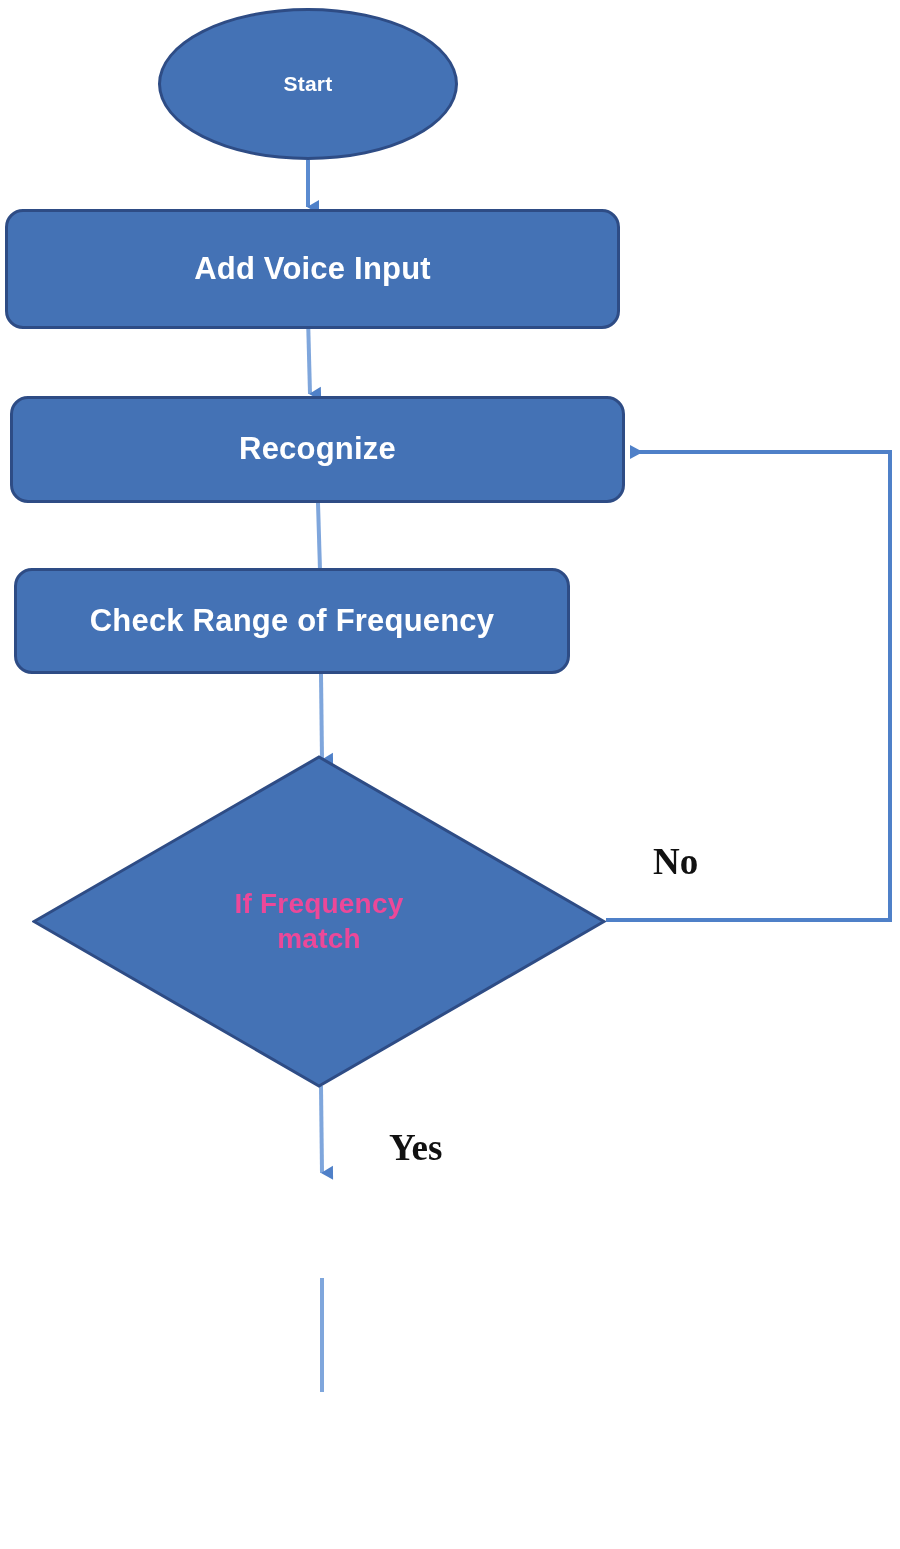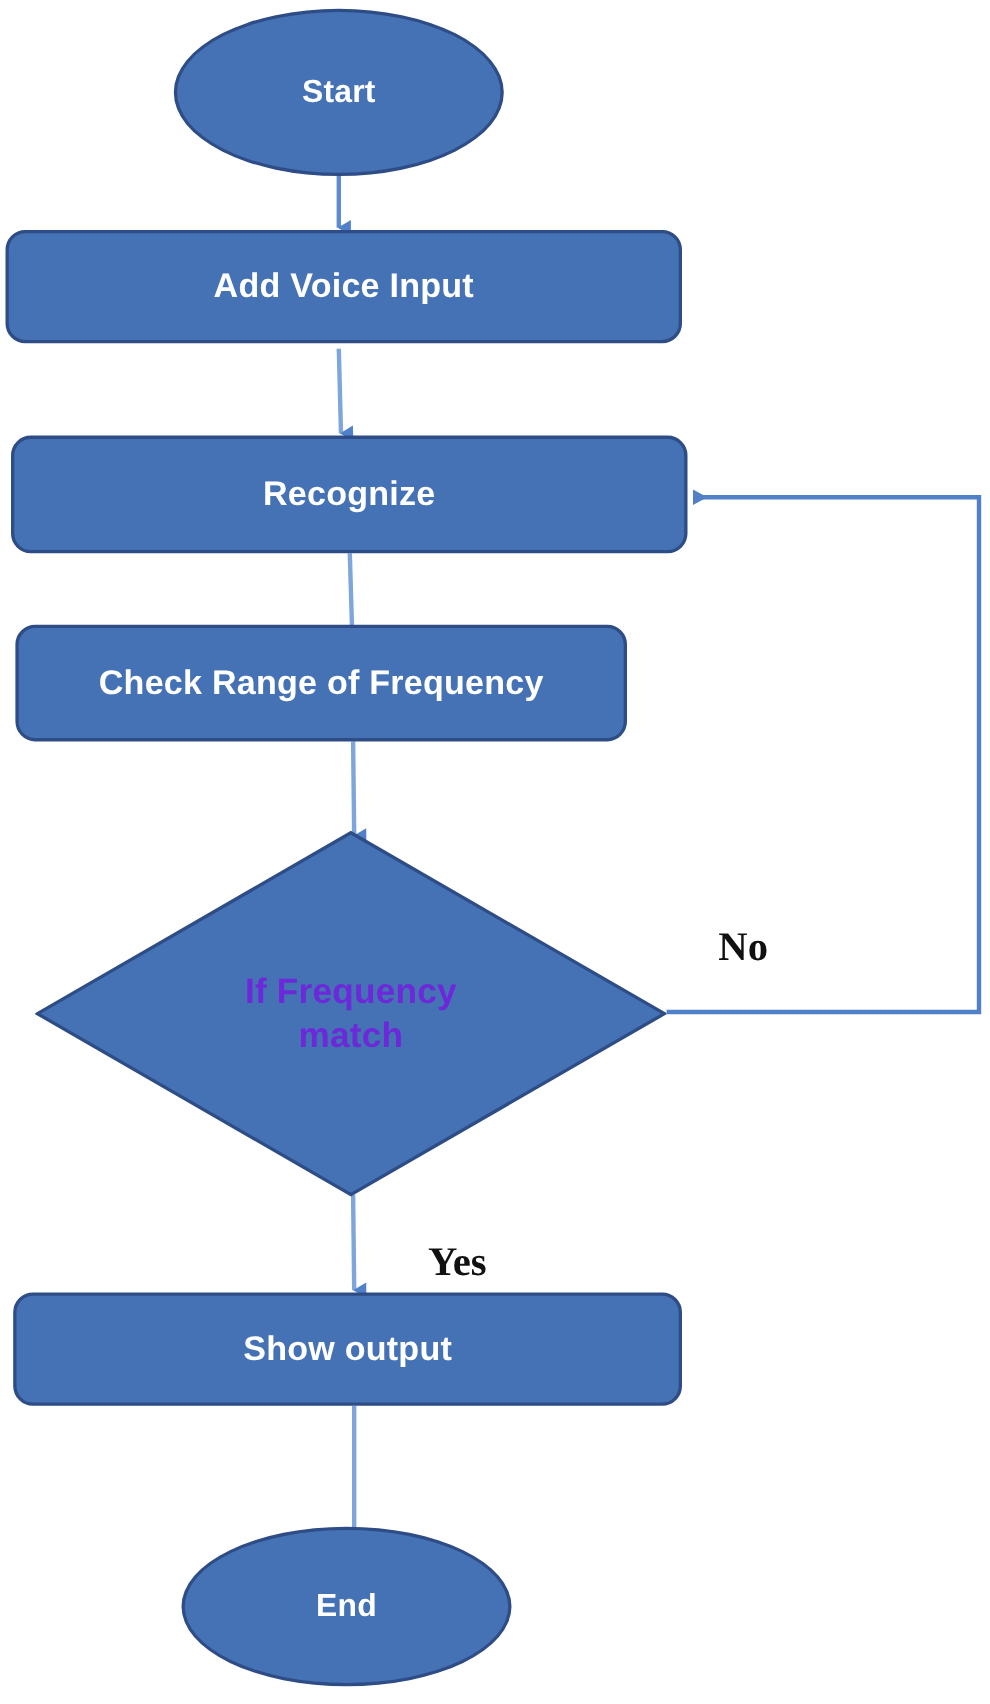--- a/index.html
+++ b/index.html
@@ -37,21 +37,21 @@
     font-family: "Liberation Sans", sans-serif;
     font-weight: 600;
     letter-spacing: 0.2px;
     line-height: 1.18;
     user-select: none;
   }
   .node-terminal {
     background: #4472B5;
     border: 3px solid #2E4C85;
     border-radius: 50%;
-    font-size: 29px;
+    font-size: 21px;
   }
   .node-process {
     background: #4472B5;
     border: 3px solid #2E4C85;
     border-radius: 18px;
     font-size: 31px;
   }
   .node-decision {
     background: transparent;
     border: none;
@@ -59,22 +59,22 @@
   .diamond-shape {
     position: absolute;
     left: 0;
     top: 0;
     width: 100%;
     height: 100%;
   }
   .diamond-label {
     position: relative;
     z-index: 2;
-    color: #6d28d9;
-    font-size: 32px;
+    color: #ec4899;
+    font-size: 28px;
     font-weight: 600;
     line-height: 1.22;
     text-align: center;
     width: 58%;
   }
   .edge-label {
     position: absolute;
     font-family: "Liberation Serif", serif;
     font-weight: bold;
     font-size: 37px;
@@ -110,21 +110,21 @@
 
     <line x1="322" y1="1278" x2="322" y2="1392" stroke="#7FA6DC" stroke-width="4"></line>
 
     <path d="M 606 920 L 890 920 L 890 452 L 631 452" fill="none" stroke="#4F80C8" stroke-width="4" marker-end="url(#ah-left)"></path>
   </svg>
 
   <div class="node node-terminal" style="left:158px; top:8px; width:300px; height:152px;">
     <span>Start</span>
   </div>
 
-  <div class="node node-process" style="left:5px; top:209px; width:615px; height:103px;">
+  <div class="node node-process" style="left:5px; top:209px; width:615px; height:120px;">
     <span>Add Voice Input</span>
   </div>
 
   <div class="node node-process" style="left:10px; top:396px; width:615px; height:107px;">
     <span>Recognize</span>
   </div>
 
   <div class="node node-process" style="left:14px; top:568px; width:556px; height:106px;">
     <span>Check Range of Frequency</span>
   </div>
@@ -132,25 +132,19 @@
   <div class="node node-decision" style="left:32px; top:755px; width:574px; height:333px;">
     <svg class="diamond-shape" viewBox="0 0 574 333" preserveAspectRatio="none">
       <polygon points="287,2 572,166.5 287,331 2,166.5" fill="#4472B5" stroke="#2E4C85" stroke-width="3"></polygon>
     </svg>
     <div class="diamond-label">
       <span>If Frequency</span><br>
       <span>match</span>
     </div>
   </div>
 
-  <div class="node node-process" style="left:12px; top:1175px; width:608px; height:103px;">
-    <span>Show output</span>
-  </div>
 
-  <div class="node node-terminal" style="left:165px; top:1388px; width:300px; height:145px;">
-    <span>End</span>
-  </div>
 
   <div class="edge-label" style="left:629px; top:840px;margin-left:24px;">No</div>
 
   <div class="edge-label" style="left:389px; top:1107px;margin-top:19px;">Yes</div>
 
 </div>
 
 </body></html>

